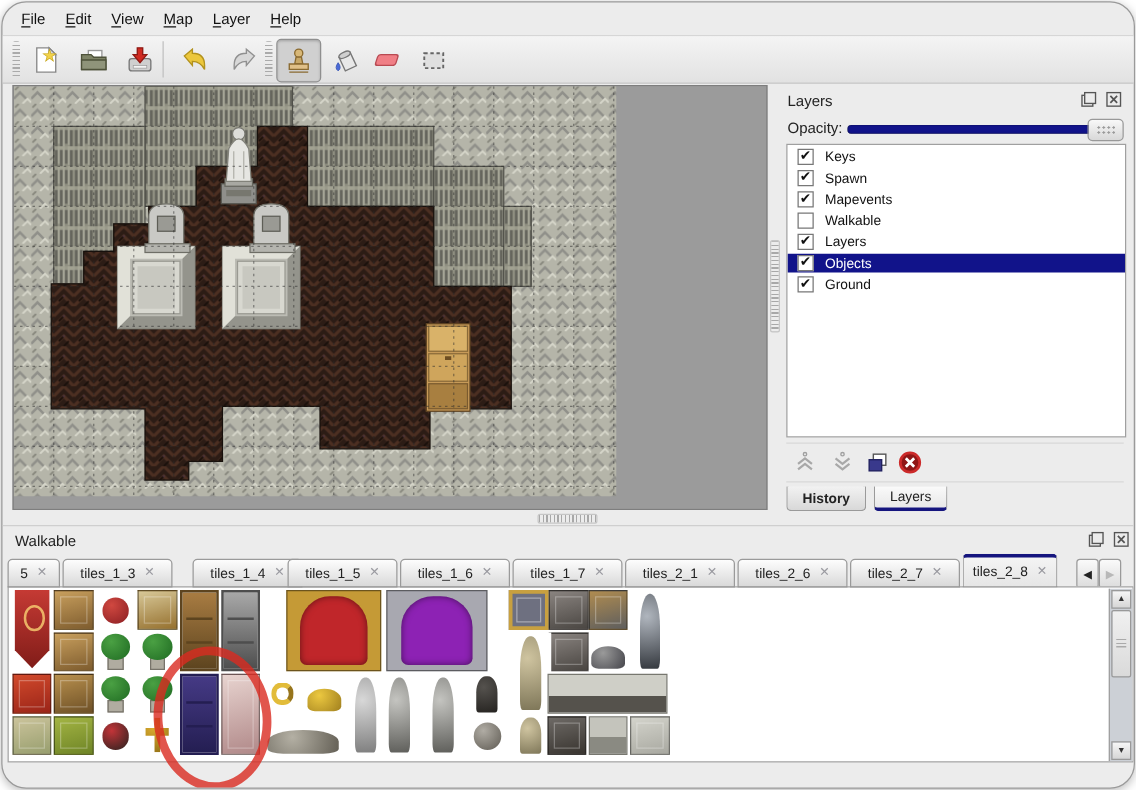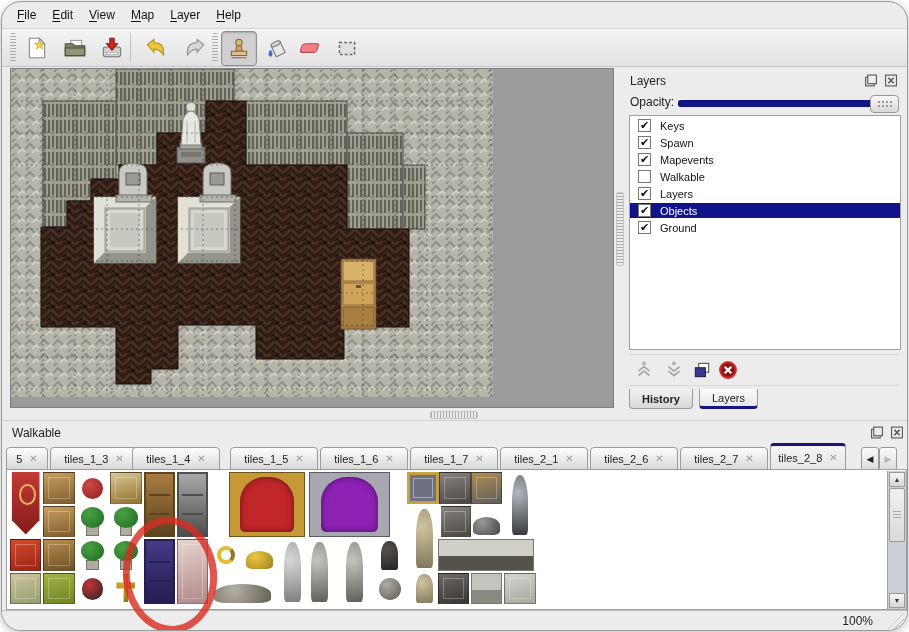--- a/index.html
+++ b/index.html
@@ -405,36 +405,32 @@
         <div class="tile sprite round" style="left: 367.06px; top: 102.8px; width: 31.4px; height: 31.6px; --a: #b0aca4; --b: #5e5a52;"></div>
         <div class="tile sprite tall" style="left: 402.13px; top: 35.6px; width: 31.4px; height: 65.2px; --a: #cfc4a0; --b: #7e7658;"></div>
         <div class="tile sprite tall" style="left: 402.13px; top: 102.8px; width: 31.4px; height: 31.6px; --a: #cfc4a0; --b: #7e7658;"></div>
         <div class="tile ledge" style="left: 430.52px; top: 69.2px; width: 96.53px; height: 31.6px; --a: #cfcfc7; --b: #55524c;"></div>
         <div class="tile block" style="left: 430.52px; top: 102.8px; width: 31.4px; height: 31.6px; --a: #6e6a66; --b: #38342f;"></div>
         <div class="tile ledge" style="left: 463.92px; top: 102.8px; width: 31.4px; height: 31.6px; --a: #c4c4bc; --b: #8a8a82;"></div>
         <div class="tile block" style="left: 497.32px; top: 102.8px; width: 31.4px; height: 31.6px; --a: #d4d4cc; --b: #a8a8a0;"></div>
       </div>
   <div id="annotation-circle"></div>
 
-  <div id="statusbar">
-    <div id="zoom-status">100%</div>
-    <div id="resize-grip"></div>
-  </div>
 
 <div class="dtab" style="left: 627px; font-weight: bold;">History</div>
       <div class="dtab active" style="left: 697px;">Layers</div>
       <div class="ttab" style="left: 4px; width: 42px;">
         <span>5</span>
         <span class="tclose">✕</span>
       </div>
       <div class="ttab" style="left: 48px; width: 88px;">
         <span>tiles_1_3</span>
         <span class="tclose">✕</span>
       </div>
-      <div class="ttab" style="left: 130px; width: 88px;">
+      <div class="ttab" style="left: 152px; width: 88px;">
         <span>tiles_1_4</span>
         <span class="tclose">✕</span>
       </div>
       <div class="ttab" style="left: 228px; width: 88px;">
         <span>tiles_1_5</span>
         <span class="tclose">✕</span>
       </div>
       <div class="ttab" style="left: 318px; width: 88px;">
         <span>tiles_1_6</span>
         <span class="tclose">✕</span>

